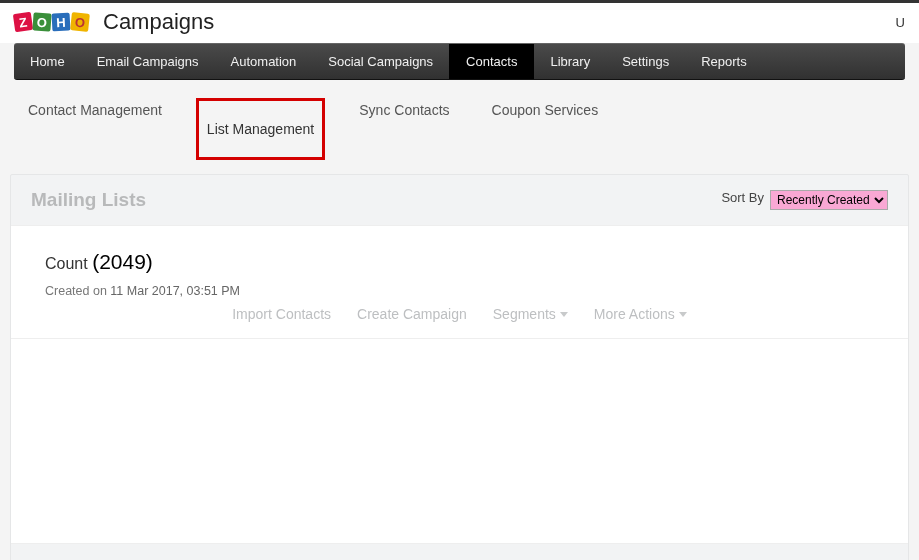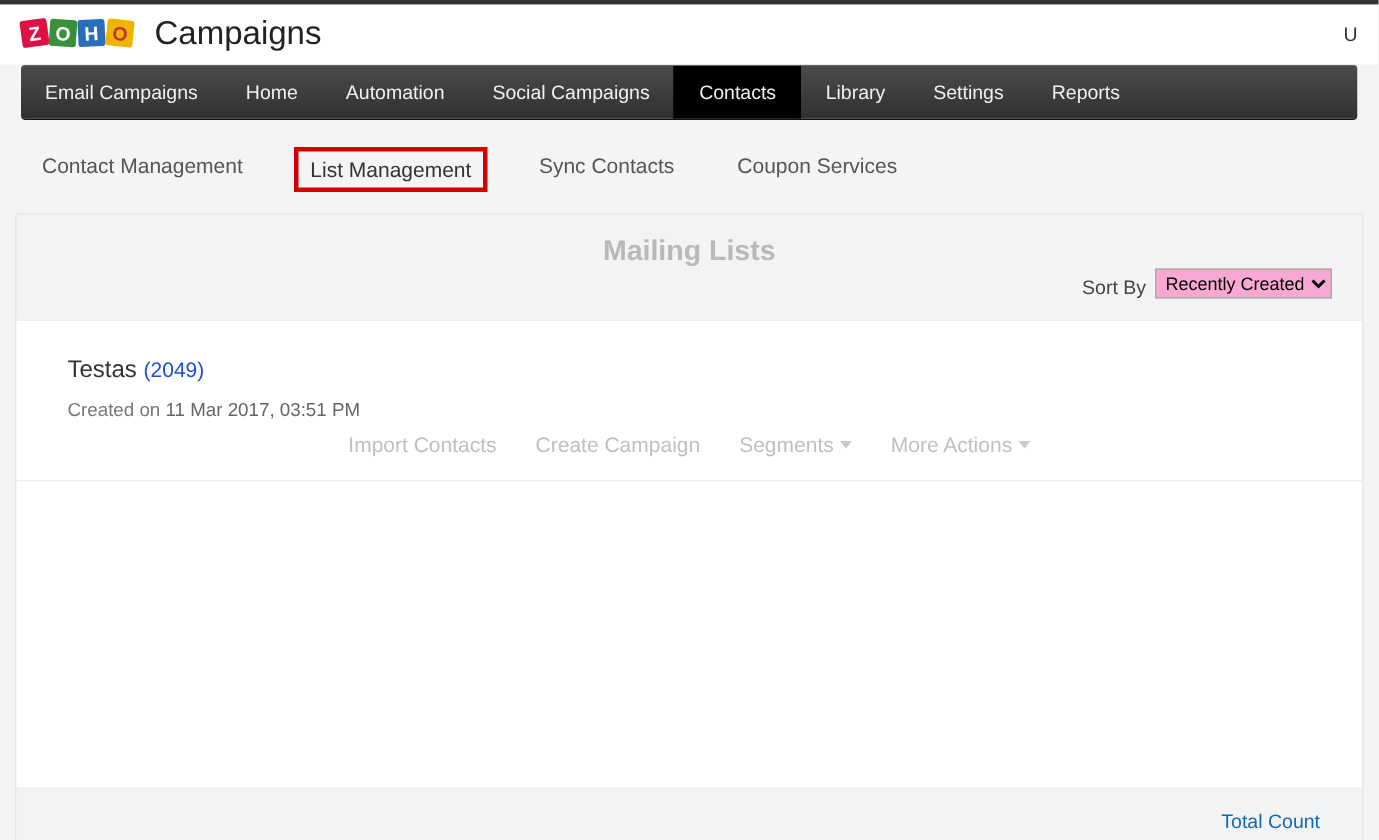--- a/index.html
+++ b/index.html
@@ -68,44 +68,43 @@
   .subnav {
     display: flex;
     gap: 26px;
     padding: 18px 20px 14px 20px;
     font-size: 14px;
     color: #555;
   }
   .subnav .sitem { cursor:pointer; padding: 4px 8px; }
   .subnav .sitem.highlighted {
     border: 3px solid #d40000;
-    padding: 4px 8px;
+    padding: 20px 8px;
     color: #333;
   }
   .panel {
     margin: 0 10px;
     background: #f2f3f4;
     border: 1px solid #e5e6e7;
     border-radius: 2px;
   }
   .panel-header {
     display: flex;
     align-items: center;
     padding: 14px 20px;
-    flex-direction: column;
   }
   .panel-title {
     font-size: 19px;
     color: #b8b9ba;
     font-weight: bold;
   }
   .sortwrap {
     margin-left: auto;
     display: flex;
-    align-items: flex-end;
+    align-items: flex-start;
     gap: 6px;
     font-size: 13px;
     color: #444;
   }
   .sortwrap select {
     font-size: 12px;
     border: 1px solid #aaa;
     background: #f9a8d4;
     padding: 1px 2px;
     width: 118px;
@@ -114,22 +113,22 @@
     background: #fff;
     border-top: 1px solid #eee;
     border-bottom: 1px solid #eee;
     padding: 24px 34px 16px 34px;
   }
   .listname {
     font-size: 16px;
     color: #333;
   }
   .listcount {
-    color: #1d4ed8;
-    font-size: 14px;
+    color: #000000;
+    font-size: 21px;
   }
   .created {
     margin-top: 10px;
     font-size: 12.5px;
     color: #777;
   }
   .created .dt { color: #666; }
   .actions {
     display: flex;
     gap: 26px;
@@ -172,22 +171,22 @@
     <span class="box z">Z</span>
     <span class="box o1">O</span>
     <span class="box h">H</span>
     <span class="box o2">O</span>
   </div>
   <span class="brand">Campaigns</span>
   <span class="u-right">U</span>
 </div>
 
 <div class="mainnav">
+  <div class="item">Home</div>
   <div class="item">Email Campaigns</div>
-  <div class="item">Home</div>
   <div class="item">Automation</div>
   <div class="item">Social Campaigns</div>
   <div class="item active">Contacts</div>
   <div class="item">Library</div>
   <div class="item">Settings</div>
   <div class="item">Reports</div>
 </div>
 
 <div class="subnav">
   <div class="sitem">Contact Management</div>
@@ -202,21 +201,21 @@
     <div class="sortwrap">
       <span>Sort By</span>
       <select>
         <option>Recently Created</option>
       </select>
     </div>
   </div>
 
   <div class="listcard">
     <div>
-      <span class="listname">Testas</span>
+      <span class="listname">Count</span>
       <span class="listcount">(2049)</span>
     </div>
     <div class="created">
       <span>Created on </span><span class="dt">11 Mar 2017, 03:51 PM</span>
     </div>
     <div class="actions">
       <span class="alink">
           <span>Import Contacts</span>
         </span>
       <span class="alink">

